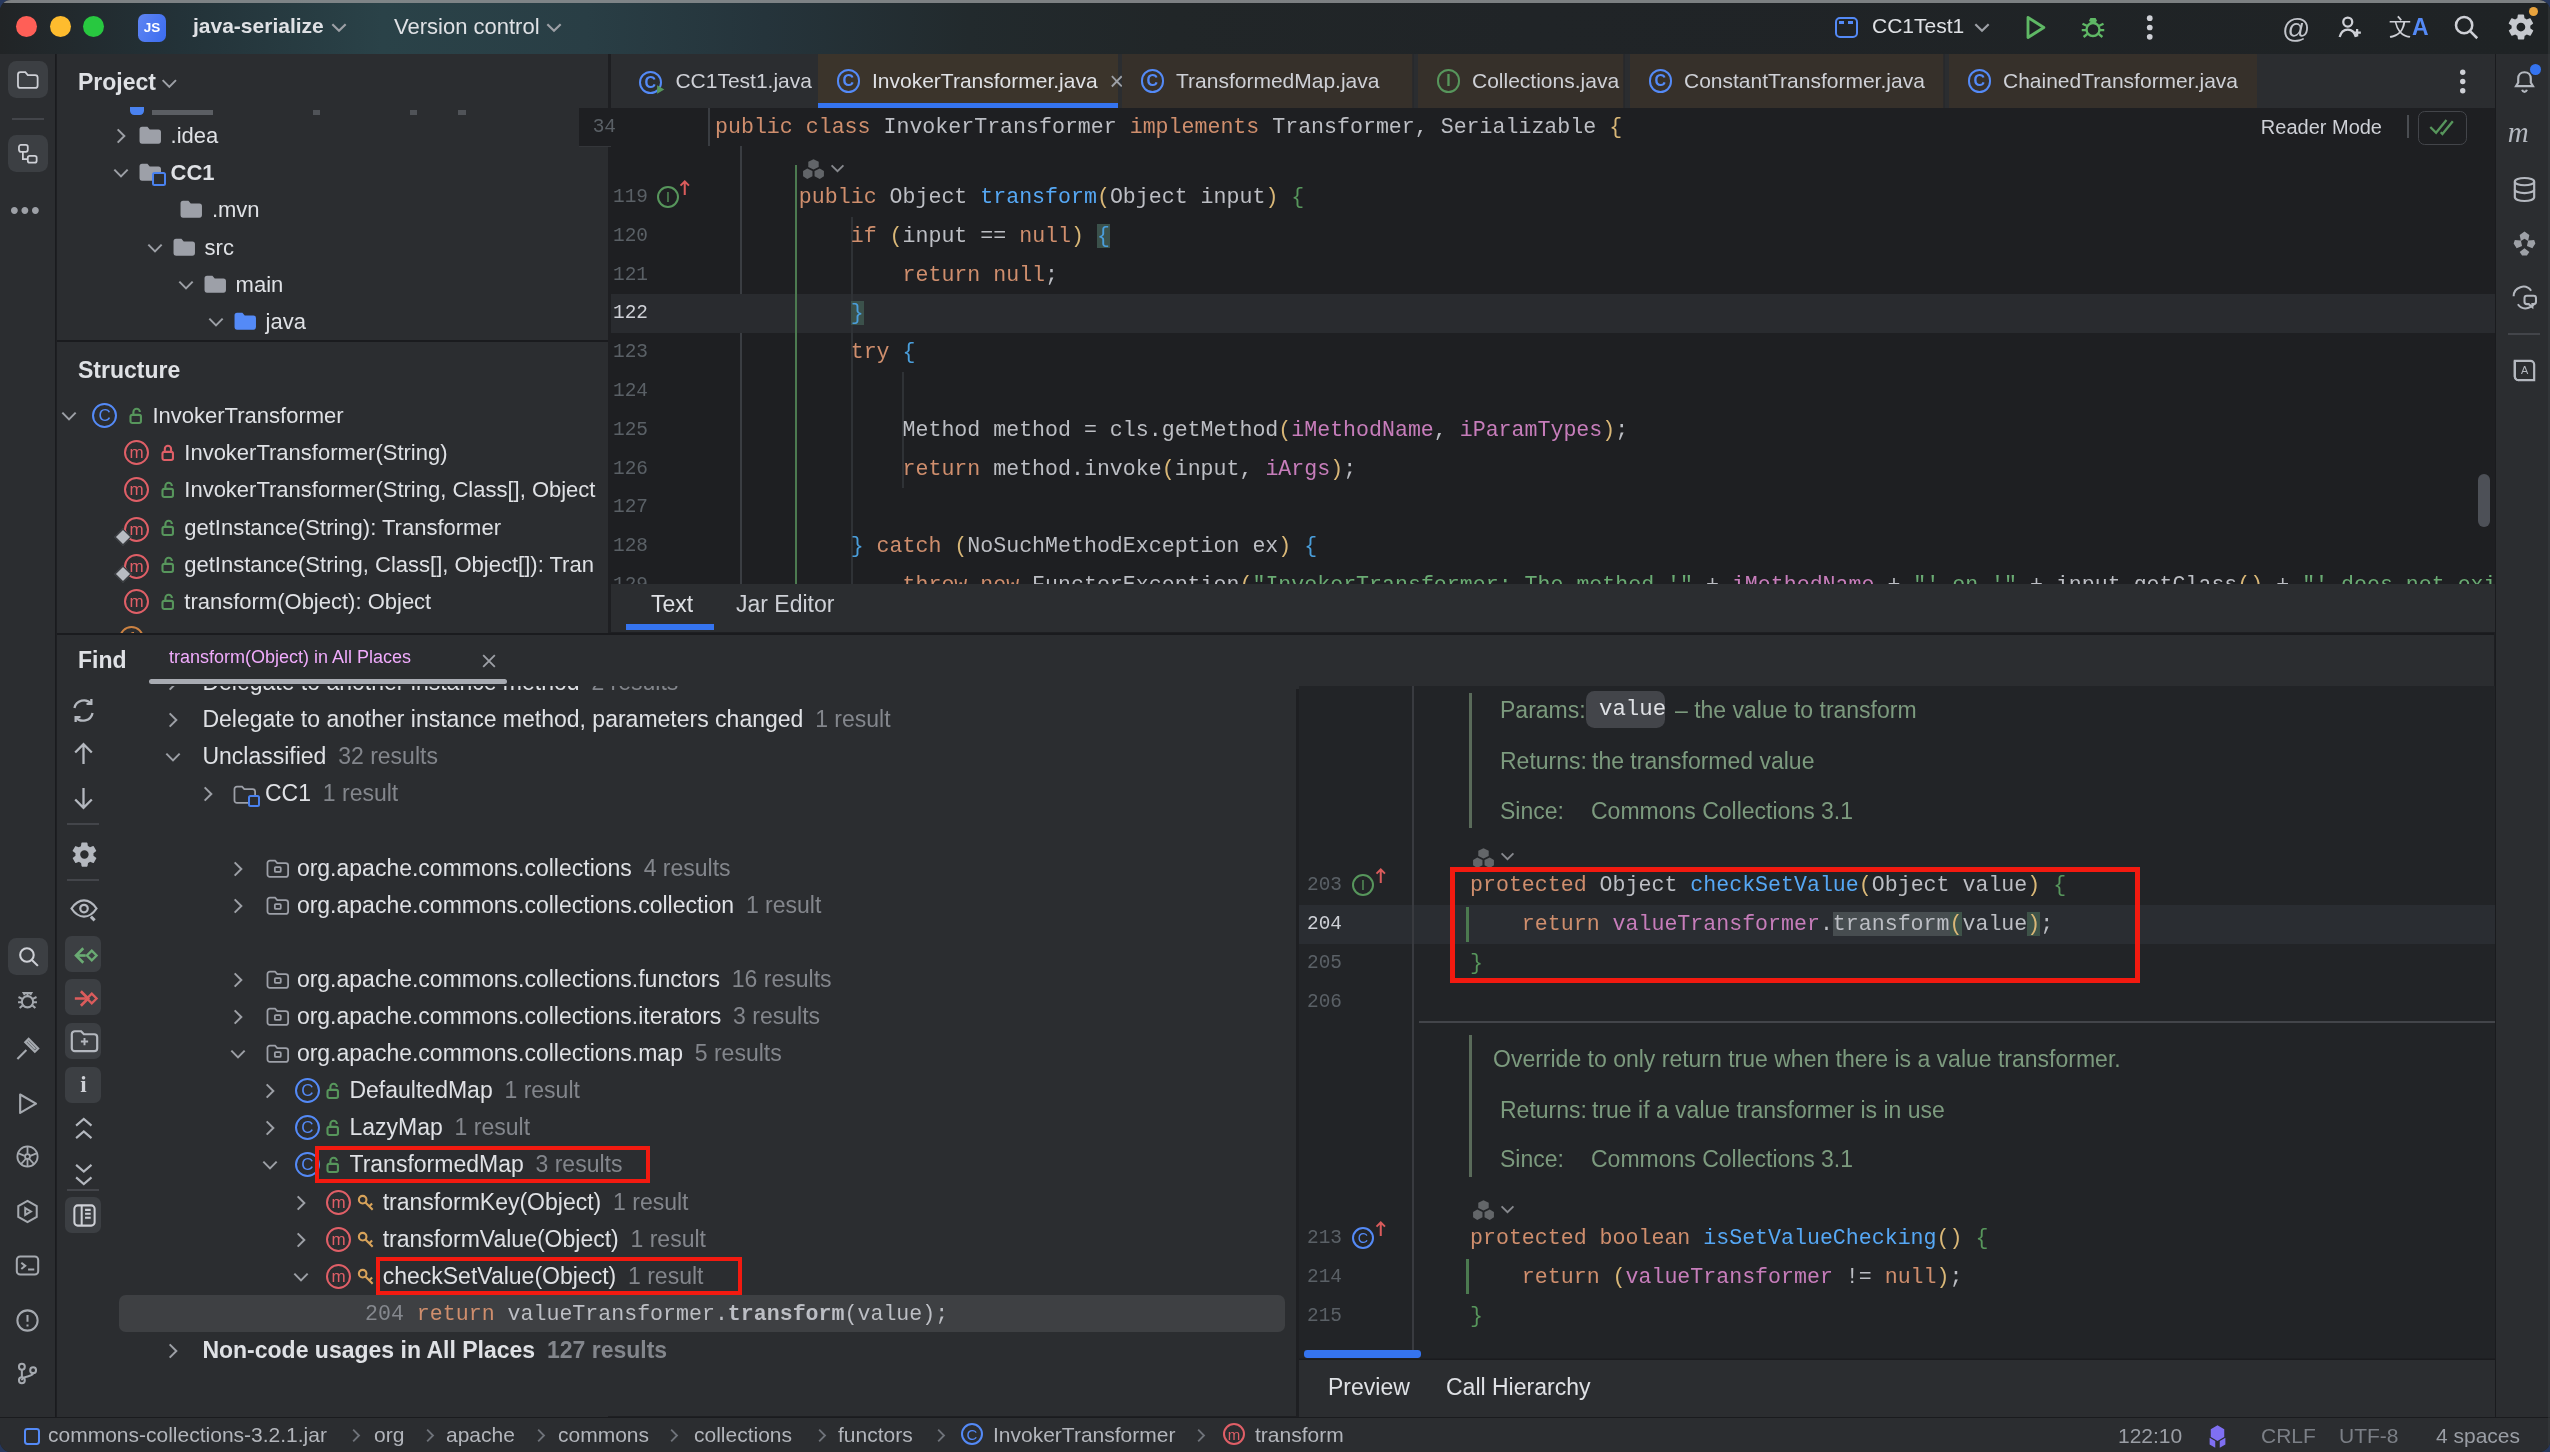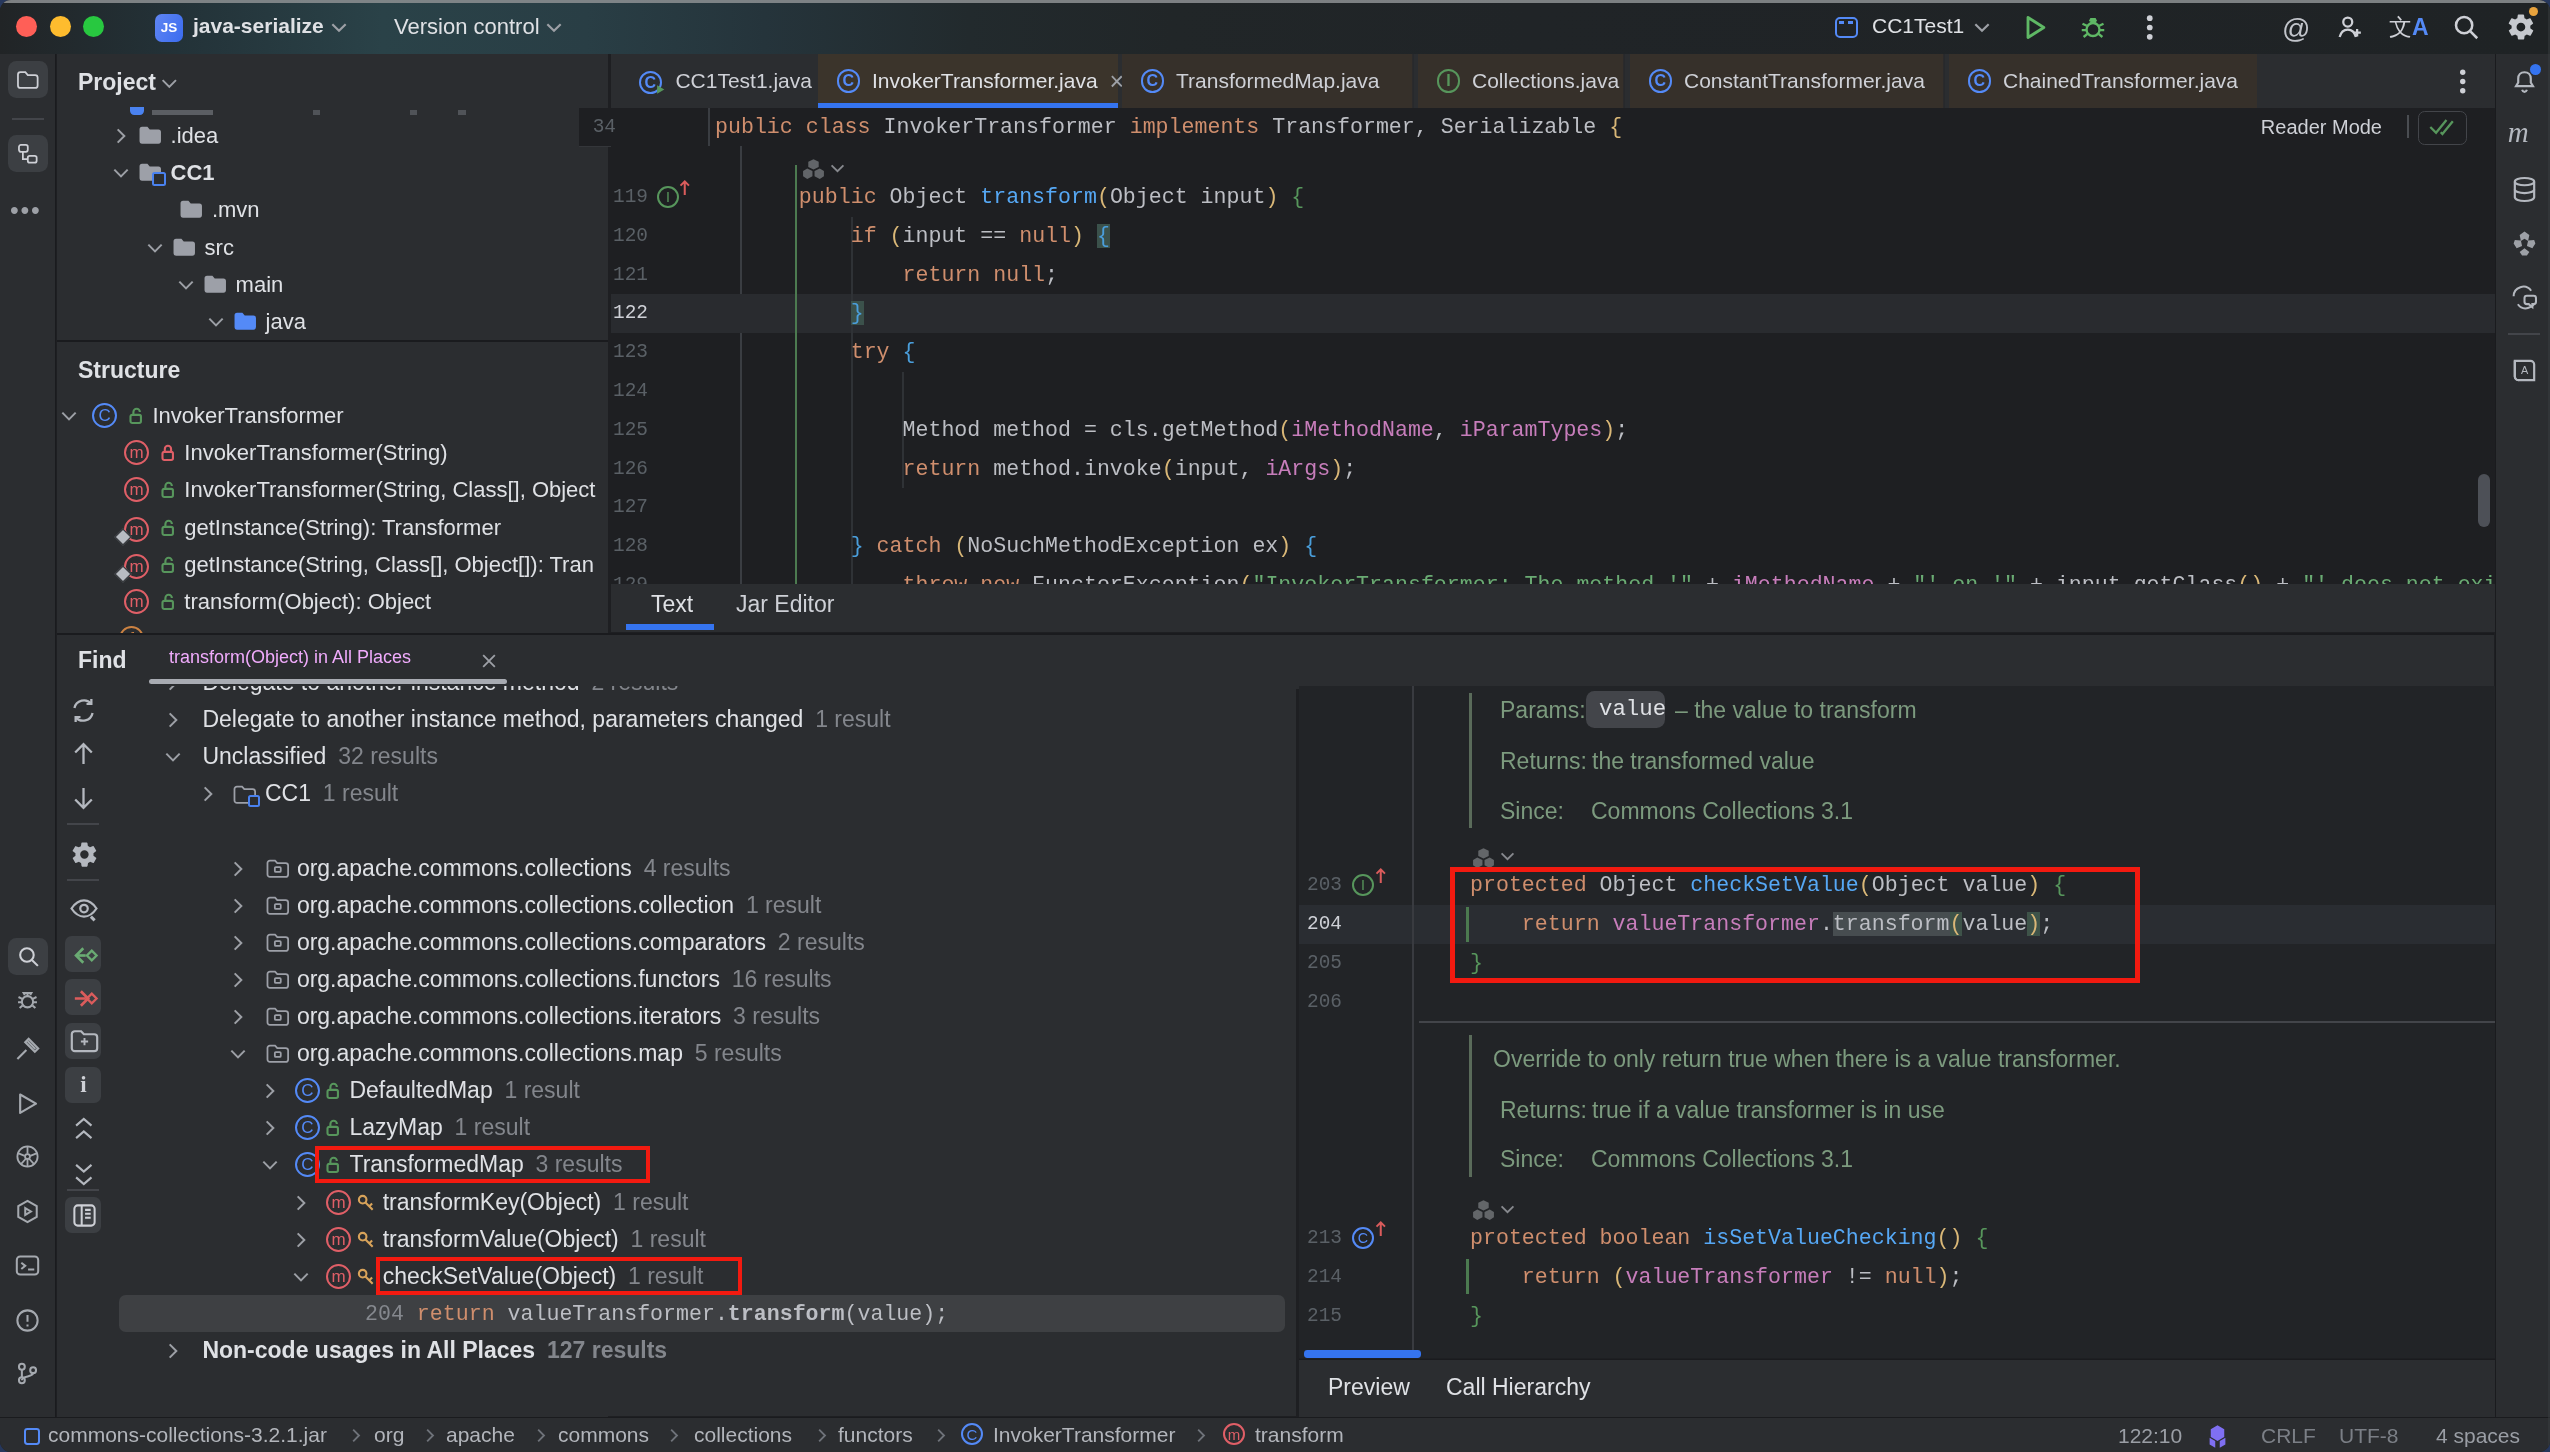--- a/index.html
+++ b/index.html
@@ -49,21 +49,21 @@
 </head>
 <body>
 <div class="win">
 <div class="topedge"></div>
 <div class="abs" style="left:2548px;top:2.5px;width:2.5px;height:1450px;background:#3a3d40;opacity:.5;z-index:59;"></div>
 
 <div class="abs titlebar">
   <div class="abs light" style="left:16px;background:#FF5F57"></div>
   <div class="abs light" style="left:50px;background:#FEBC2E"></div>
   <div class="abs light" style="left:83px;background:#28C840"></div>
-  <div class="abs" style="left:155px;top:13.5px;width:28px;height:28px;border-radius:6.7px;background:linear-gradient(115deg,#5f85f2,#3b6cf0);display:flex;align-items:center;justify-content:center;color:#fff;font-weight:bold;font-size:13.5px;">JS</div>
+  <div class="abs" style="left:138px;top:13.5px;width:28px;height:28px;border-radius:6.7px;background:linear-gradient(115deg,#5f85f2,#3b6cf0);display:flex;align-items:center;justify-content:center;color:#fff;font-weight:bold;font-size:13.5px;">JS</div>
   <div class="abs titletxt" style="left:193px;top:14.3px;font-weight:600;">java-serialize</div>
   <svg class="abs" style="left:329px;top:19.4px" width="20" height="17" viewBox="0 0 24 20">
         <path d="M4 6l8 8 8-8" fill="none" stroke="#9da0a6" stroke-width="2.6"></path>
       </svg>
   <div class="abs titletxt" style="left:394px;top:14.3px;font-size:22px;">Version control</div>
   <svg class="abs" style="left:544px;top:19.4px" width="20" height="17" viewBox="0 0 24 20">
         <path d="M4 6l8 8 8-8" fill="none" stroke="#9da0a6" stroke-width="2.6"></path>
       </svg>
 
   <div class="abs" style="left:1835px;top:17px;width:19.4px;height:17px;border:2.5px solid #548af7;border-radius:5px;"></div>
@@ -453,31 +453,20 @@
     <svg style="margin-left:171px" width="20" height="20" viewBox="0 0 24 24">
           <path d="M8 4l8 8-8 8" fill="none" stroke="#9da0a6" stroke-width="2.4"></path>
         </svg>
     <svg style="margin-left:17.7px" width="23.6" height="20" viewBox="0 0 24 20" fill="none" stroke="#9DA0A8" stroke-width="1.8">
           <path d="M1.5 4A2.5 2.5 0 0 1 4 1.5h5.2L11.5 4h8.5A2.5 2.5 0 0 1 22.5 6.5v9A2.5 2.5 0 0 1 20 18h-16A2.5 2.5 0 0 1 1.5 15.5z"></path>
           <rect x="9" y="8" width="6" height="5" rx="1"></rect>
         </svg>
     <span style="margin-left:7.6px;">org.apache.commons.collections.collection</span>
         <span class="cnt">1 result</span>
   </div>
-  <div class="frow" style="left:0;top:238px;width:1239px;">
-    <svg style="margin-left:171px" width="20" height="20" viewBox="0 0 24 24">
-          <path d="M8 4l8 8-8 8" fill="none" stroke="#9da0a6" stroke-width="2.4"></path>
-        </svg>
-    <svg style="margin-left:17.7px" width="23.6" height="20" viewBox="0 0 24 20" fill="none" stroke="#9DA0A8" stroke-width="1.8">
-          <path d="M1.5 4A2.5 2.5 0 0 1 4 1.5h5.2L11.5 4h8.5A2.5 2.5 0 0 1 22.5 6.5v9A2.5 2.5 0 0 1 20 18h-16A2.5 2.5 0 0 1 1.5 15.5z"></path>
-          <rect x="9" y="8" width="6" height="5" rx="1"></rect>
-        </svg>
-    <span style="margin-left:7.6px;">org.apache.commons.collections.comparators</span>
-        <span class="cnt">2 results</span>
-  </div>
   <div class="frow" style="left:0;top:275px;width:1239px;">
     <svg style="margin-left:171px" width="20" height="20" viewBox="0 0 24 24">
           <path d="M8 4l8 8-8 8" fill="none" stroke="#9da0a6" stroke-width="2.4"></path>
         </svg>
     <svg style="margin-left:17.7px" width="23.6" height="20" viewBox="0 0 24 20" fill="none" stroke="#9DA0A8" stroke-width="1.8">
           <path d="M1.5 4A2.5 2.5 0 0 1 4 1.5h5.2L11.5 4h8.5A2.5 2.5 0 0 1 22.5 6.5v9A2.5 2.5 0 0 1 20 18h-16A2.5 2.5 0 0 1 1.5 15.5z"></path>
           <rect x="9" y="8" width="6" height="5" rx="1"></rect>
         </svg>
     <span style="margin-left:7.6px;">org.apache.commons.collections.functors</span>
         <span class="cnt">16 results</span>

